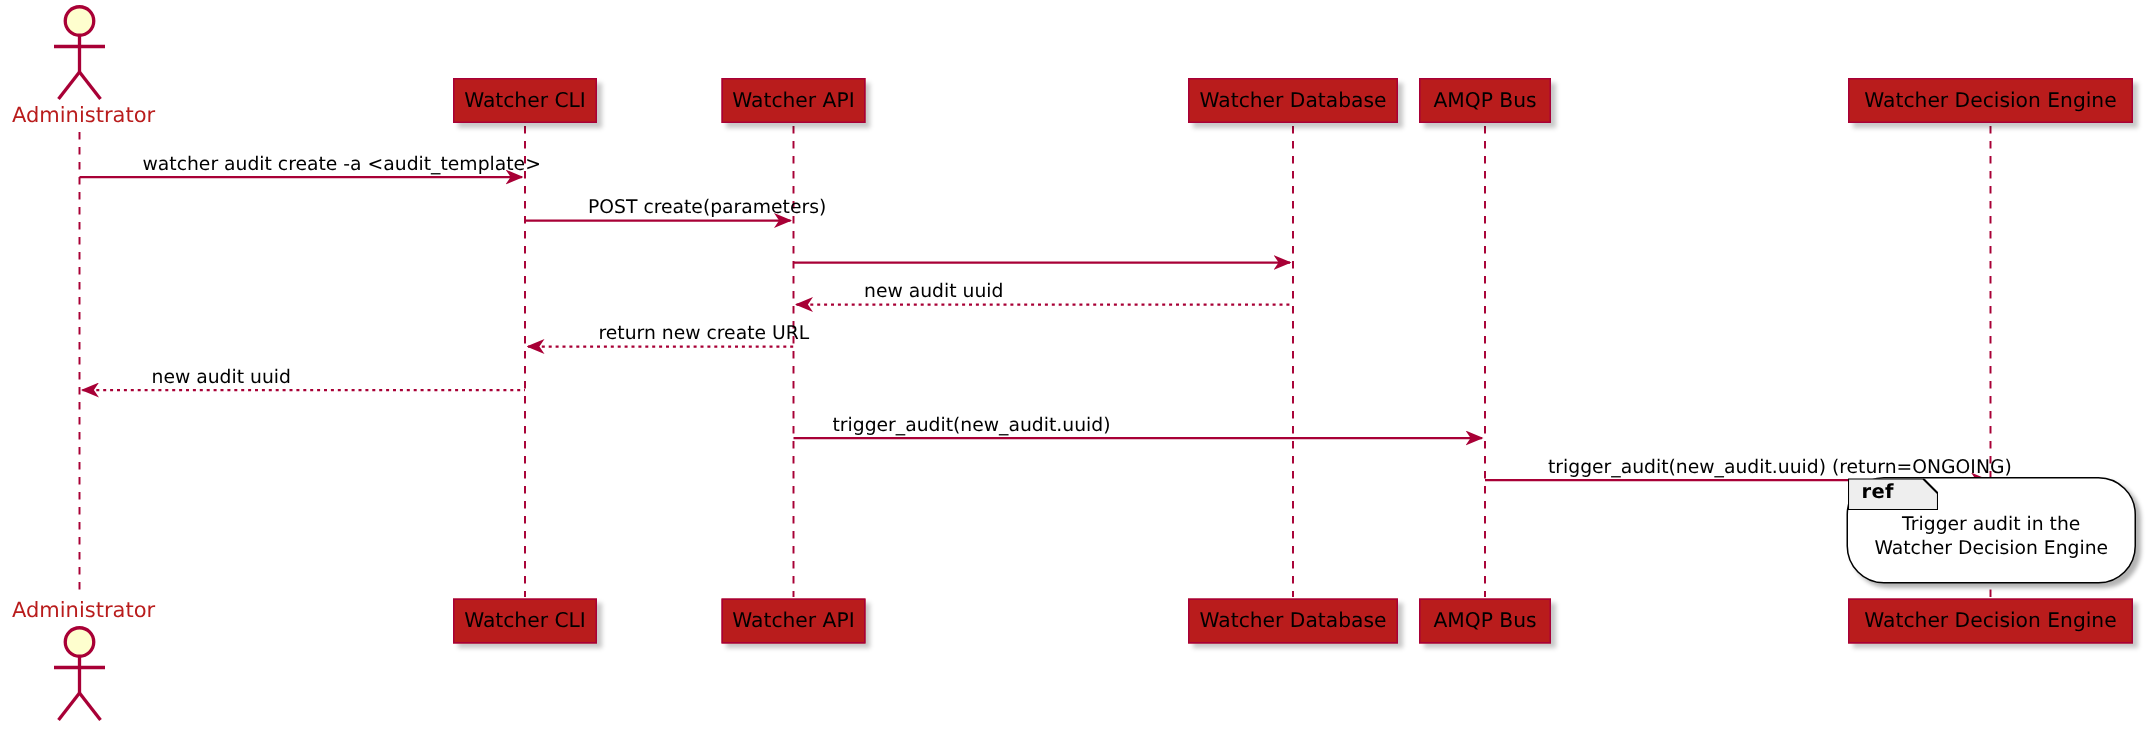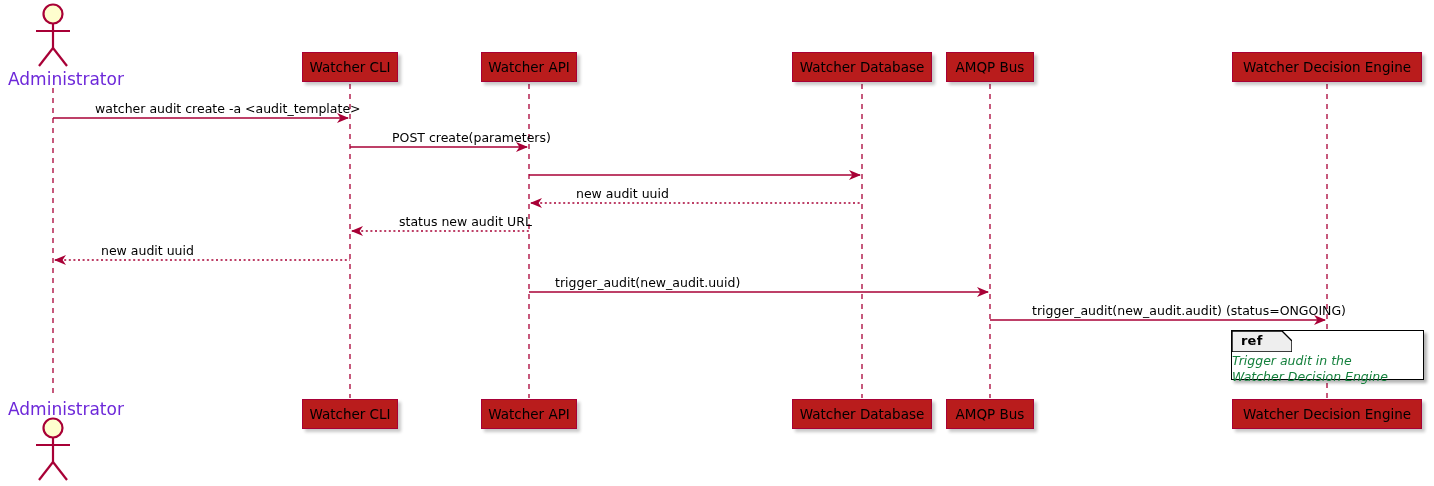--- a/index.html
+++ b/index.html
@@ -43,22 +43,22 @@
     display: flex;
     align-items: center;
     justify-content: center;
     font-size: 13.5px;
     color: #000000;
     white-space: nowrap;
     box-sizing: border-box;
   }
   .actor-label {
     position: absolute;
-    font-size: 17px;
-    color: #6d28d9;
+    font-size: 14px;
+    color: #b91c1c;
     white-space: nowrap;
   }
   .ref-frame {
     position: absolute;
     background: #FFFFFF;
     border: 1.5px solid #000000;
     box-shadow: 3px 3px 3px rgba(0,0,0,0.30);
     box-sizing: border-box;
   }
   .ref-tab-label {
@@ -68,24 +68,24 @@
     font-size: 13px;
     font-weight: bold;
     color: #000000;
     letter-spacing: 0.2px;
   }
   .ref-body {
     position: absolute;
     left: 0;
     right: 0;
     top: 22px;
+    text-align: center;
     font-size: 12.5px;
     line-height: 16px;
-    color: #15803d;
-    font-style: italic;
+    color: #000000;
   }
 </style>
 </head>
 <body>
 
 <div id="diagram">
 
   <svg class="canvas" viewBox="0 0 1434 486" xmlns="http://www.w3.org/2000/svg">
     <defs>
       <marker id="arrowSolid" markerWidth="12" markerHeight="10" refX="11" refY="5" orient="auto" markerUnits="userSpaceOnUse">
@@ -165,26 +165,26 @@
   <div class="part-box" style="left:1232px; top:399px; width:190px; height:30px;">
     <span>Watcher Decision Engine</span>
   </div>
 
   <div class="actor-label" style="left:8px; top:69px;">Administrator</div>
   <div class="actor-label" style="left:8px; top:399px;">Administrator</div>
 
   <div class="msg-label" style="left:62px; top:102px;">watcher audit create -a &lt;audit_template&gt;</div>
   <div class="msg-label" style="left:359px; top:131px;">POST create(parameters)</div>
   <div class="msg-label" style="left:543px; top:187px;">new audit uuid</div>
-  <div class="msg-label" style="left:366px; top:215px;">status new audit URL</div>
+  <div class="msg-label" style="left:366px; top:215px;">return new create URL</div>
   <div class="msg-label" style="left:68px; top:244px;">new audit uuid</div>
   <div class="msg-label" style="left:522px; top:276px;">trigger_audit(new_audit.uuid)</div>
-  <div class="msg-label" style="left:999px; top:304px;">trigger_audit(new_audit.audit) (status=ONGOING)</div>
+  <div class="msg-label" style="left:999px; top:304px;">trigger_audit(new_audit.uuid) (return=ONGOING)</div>
 
-  <div class="ref-frame" style="left:1231px; top:330px; width:193px; height:50px;">
+  <div class="ref-frame" style="left:1231px; top:318px; width:193px; height:71px;border-radius:25px;">
     <svg width="60" height="21" style="position:absolute; left:0; top:0;" viewBox="0 0 60 21" xmlns="http://www.w3.org/2000/svg">
       <path d="M0,0 L50,0 L60,10 L60,21 L0,21 Z" fill="#EEEEEE" stroke="#000000" stroke-width="1.4"></path>
     </svg>
     <div class="ref-tab-label">ref</div>
     <div class="ref-body">
       <div>Trigger audit in the</div>
       <div>Watcher Decision Engine</div>
     </div>
   </div>
 

